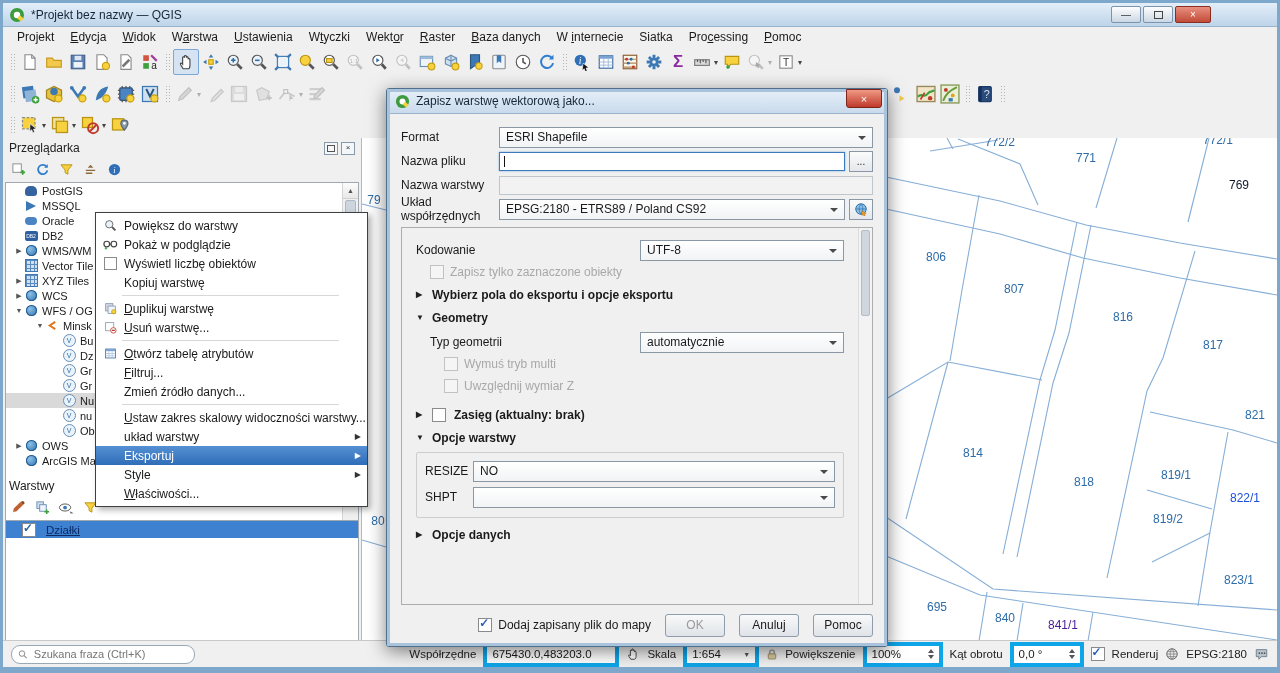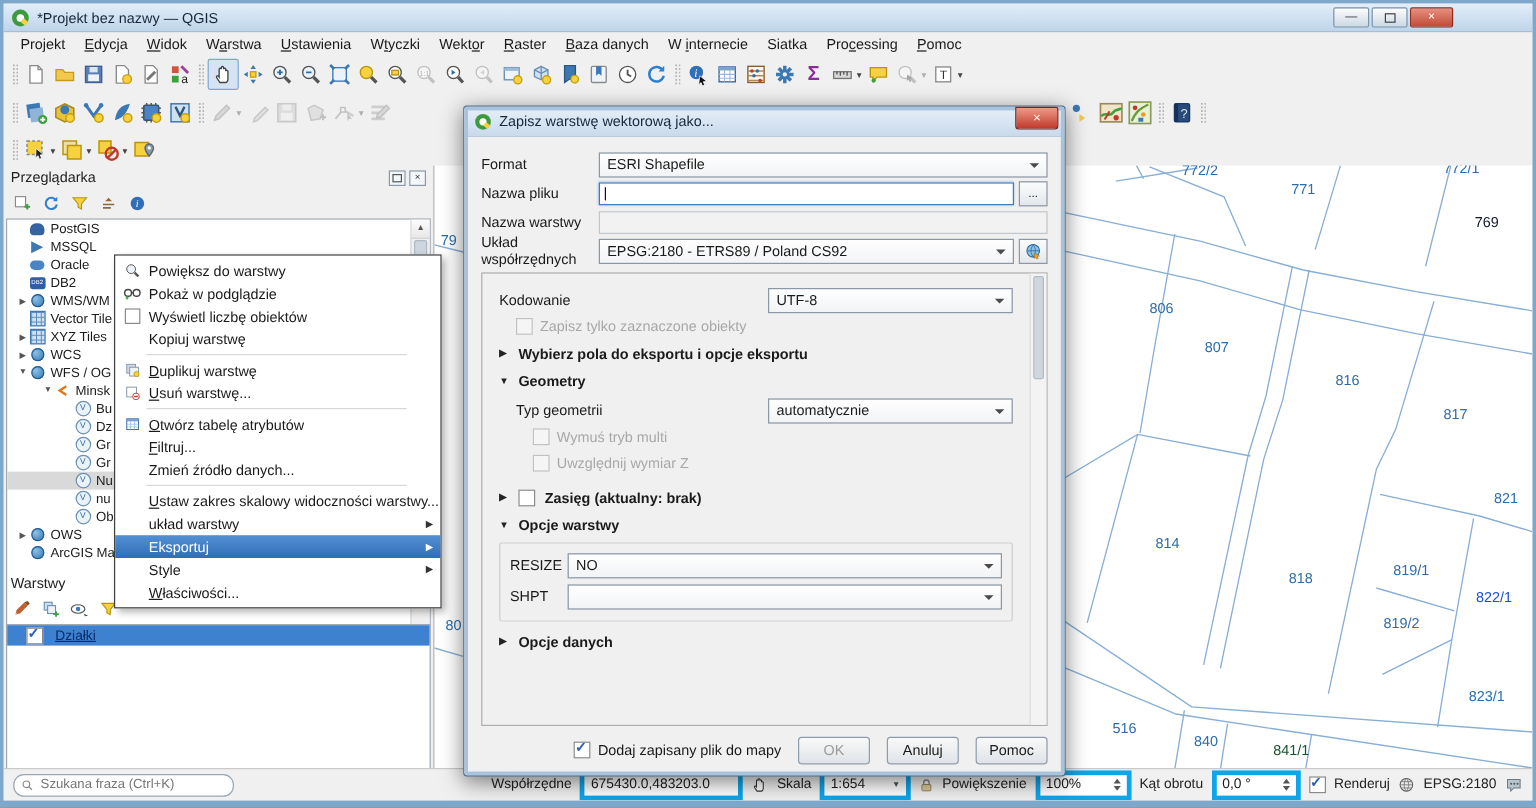--- a/index.html
+++ b/index.html
@@ -545,34 +545,34 @@
           <path d="M886,556 L980,595 L1277,640"></path>
           <path d="M987,592 L979,641"></path>
           <path d="M1023,603 L1017,641"></path>
           <path d="M1093,612 L1088,641"></path>
         </g>
       </svg>
       <span class="plabel" style="left: 1000px; top: 142px; color: rgb(45, 108, 168);">772/2</span>
       <span class="plabel" style="left: 1218px; top: 140px; color: rgb(45, 108, 168);">772/1</span>
       <span class="plabel" style="left: 1086px; top: 158px; color: rgb(45, 108, 168);">771</span>
       <span class="plabel" style="left: 1239px; top: 185px; color: #0f172a;">769</span>
-      <span class="plabel" style="left: 968px; top: 257px; color: rgb(45, 108, 168);">806</span>
+      <span class="plabel" style="left: 936px; top: 257px; color: rgb(45, 108, 168);">806</span>
       <span class="plabel" style="left: 1014px; top: 289px; color: rgb(45, 108, 168);">807</span>
       <span class="plabel" style="left: 1123px; top: 317px; color: rgb(45, 108, 168);">816</span>
       <span class="plabel" style="left: 1213px; top: 345px; color: rgb(45, 108, 168);">817</span>
       <span class="plabel" style="left: 1255px; top: 415px; color: rgb(45, 108, 168);">821</span>
       <span class="plabel" style="left: 973px; top: 453px; color: rgb(45, 108, 168);">814</span>
       <span class="plabel" style="left: 1084px; top: 482px; color: rgb(45, 108, 168);">818</span>
       <span class="plabel" style="left: 1176px; top: 475px; color: rgb(45, 108, 168);">819/1</span>
       <span class="plabel" style="left: 1245px; top: 498px; color: #1d4ed8;">822/1</span>
       <span class="plabel" style="left: 1168px; top: 519px; color: rgb(45, 108, 168);">819/2</span>
       <span class="plabel" style="left: 1239px; top: 580px; color: rgb(45, 108, 168);">823/1</span>
-      <span class="plabel" style="left: 937px; top: 607px; color: rgb(45, 108, 168);">516</span>
+      <span class="plabel" style="left: 937px; top: 607px; color: rgb(45, 108, 168);">695</span>
       <span class="plabel" style="left: 1005px; top: 618px; color: rgb(45, 108, 168);">840</span>
-      <span class="plabel" style="left: 1063px; top: 625px; color: #14532d; margin-left: 13px;">841/1</span>
+      <span class="plabel" style="left: 1063px; top: 625px; color: #4c1d95;">841/1</span>
       <span class="plabel" style="left: 374px; top: 200px; color: rgb(45, 108, 168);">79</span>
       <span class="plabel" style="left: 378px; top: 521px; color: rgb(45, 108, 168);">80</span>
     </div>
   </div>
 
   <div class="dock">
 
     <div class="phead">
       <span>Przeglądarka</span>
       <div class="pbtns">

